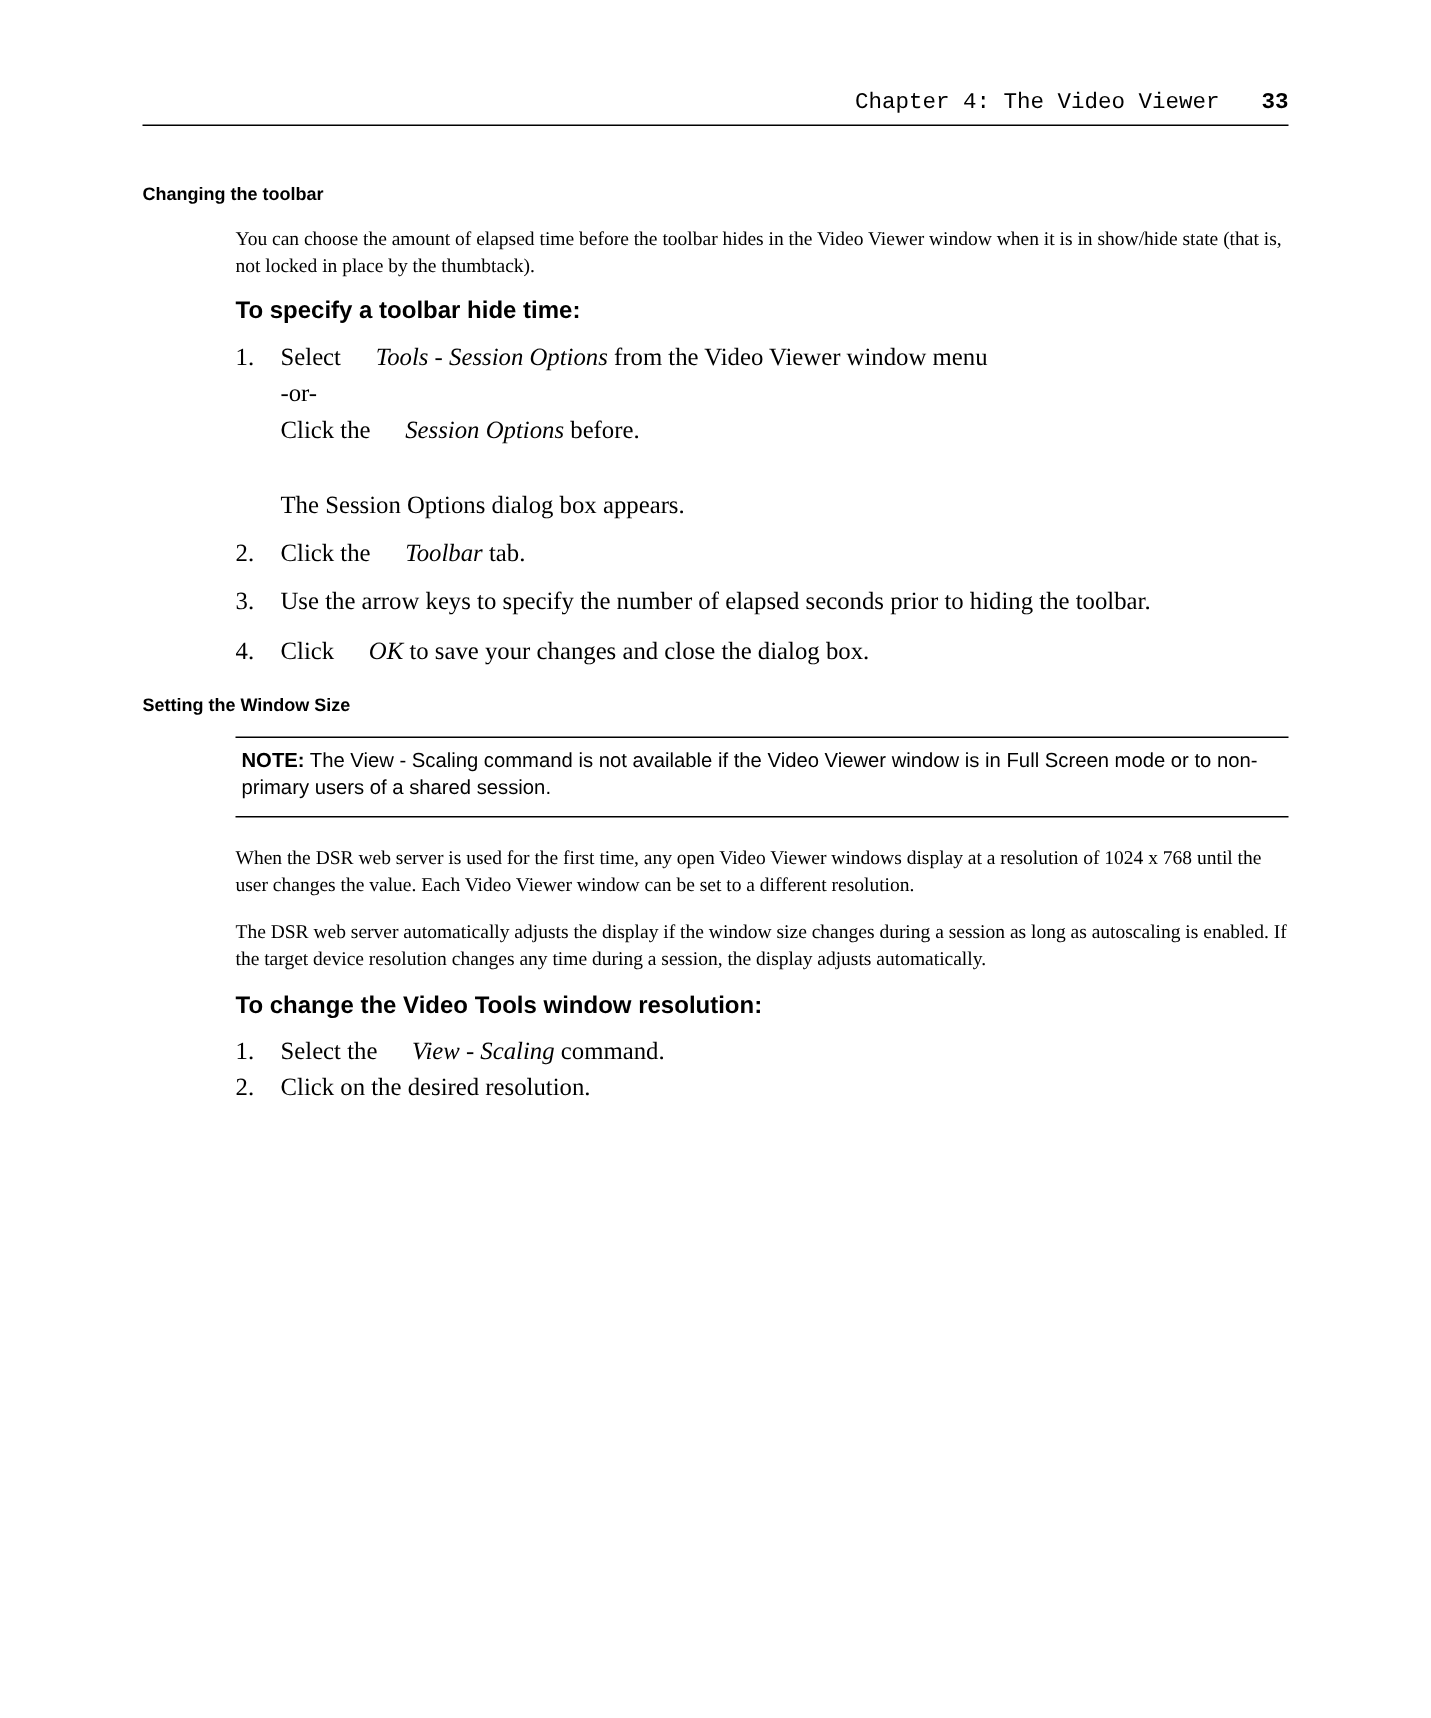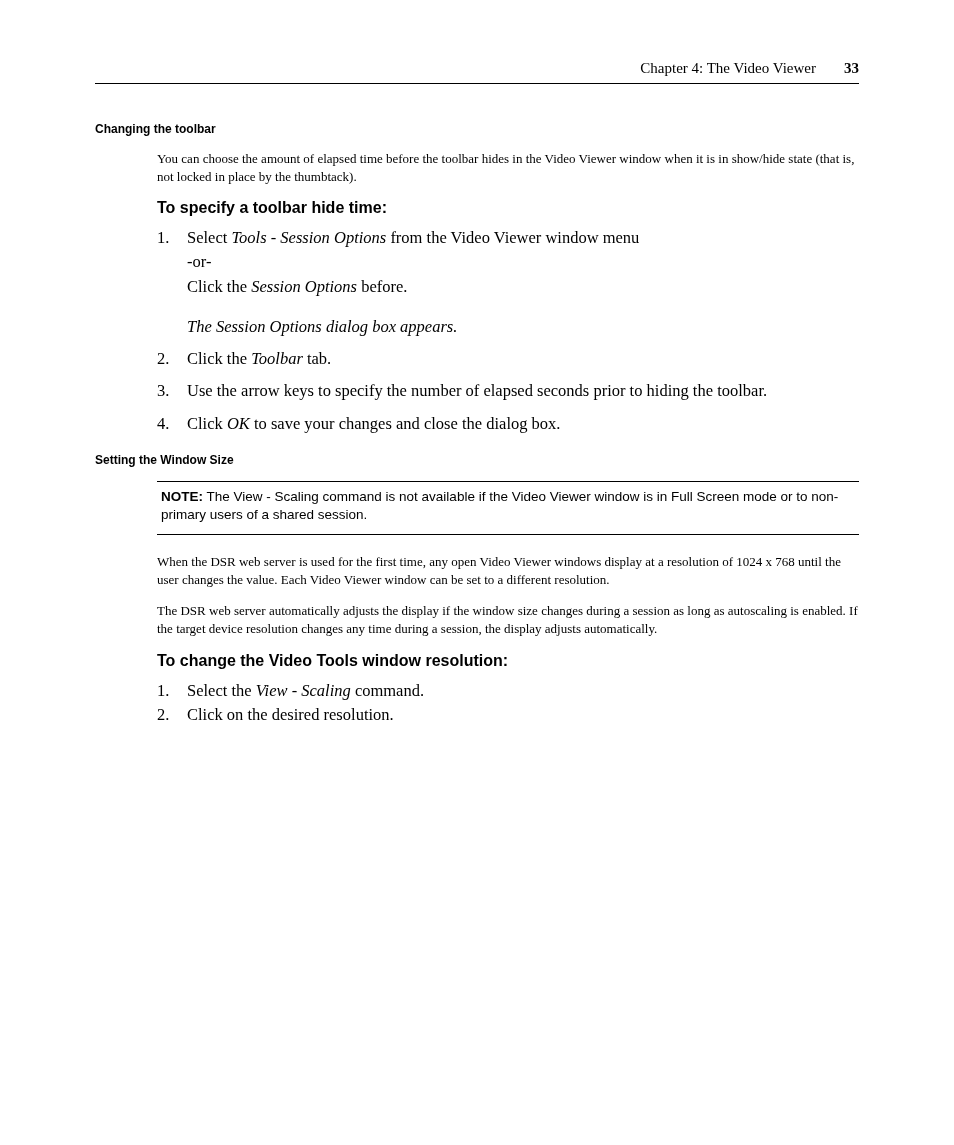--- a/index.html
+++ b/index.html
@@ -13,21 +13,21 @@
     width: 954px;
     height: 1145px;
     box-sizing: border-box;
     padding: 60px 95px 60px 95px;
     position: relative;
   }
   .running-head {
     display: flex;
     justify-content: flex-end;
     align-items: baseline;
-    font-family: Liberation Serif, serif;
+    font-family: Liberation Mono, monospace;
     font-size: 15px;
     border-bottom: 1px solid #000;
     padding-bottom: 6px;
     margin-bottom: 38px;
   }
   .running-head .chap {
     margin-right: 28px;
   }
   .running-head .pnum {
     font-weight: bold;
@@ -72,25 +72,25 @@
   }
   ol.steps.tight > li {
     margin-bottom: 2px;
   }
   .sub {
     display: block;
     margin-top: 2px;
   }
   .after-gap {
     display: block;
-    margin-top: 18px;
-    font-style: italic;
+    margin-top: 28px;
   }
   em.ui {
     font-style: italic;
+    margin-left: 19px;
   }
   .note-box {
     border-top: 1px solid #000;
     border-bottom: 1px solid #000;
     padding: 6px 4px 10px 4px;
     margin: 6px 0 18px 0;
     font-family: Arial, Helvetica, sans-serif;
     font-size: 13.5px;
     line-height: 1.35;
   }

